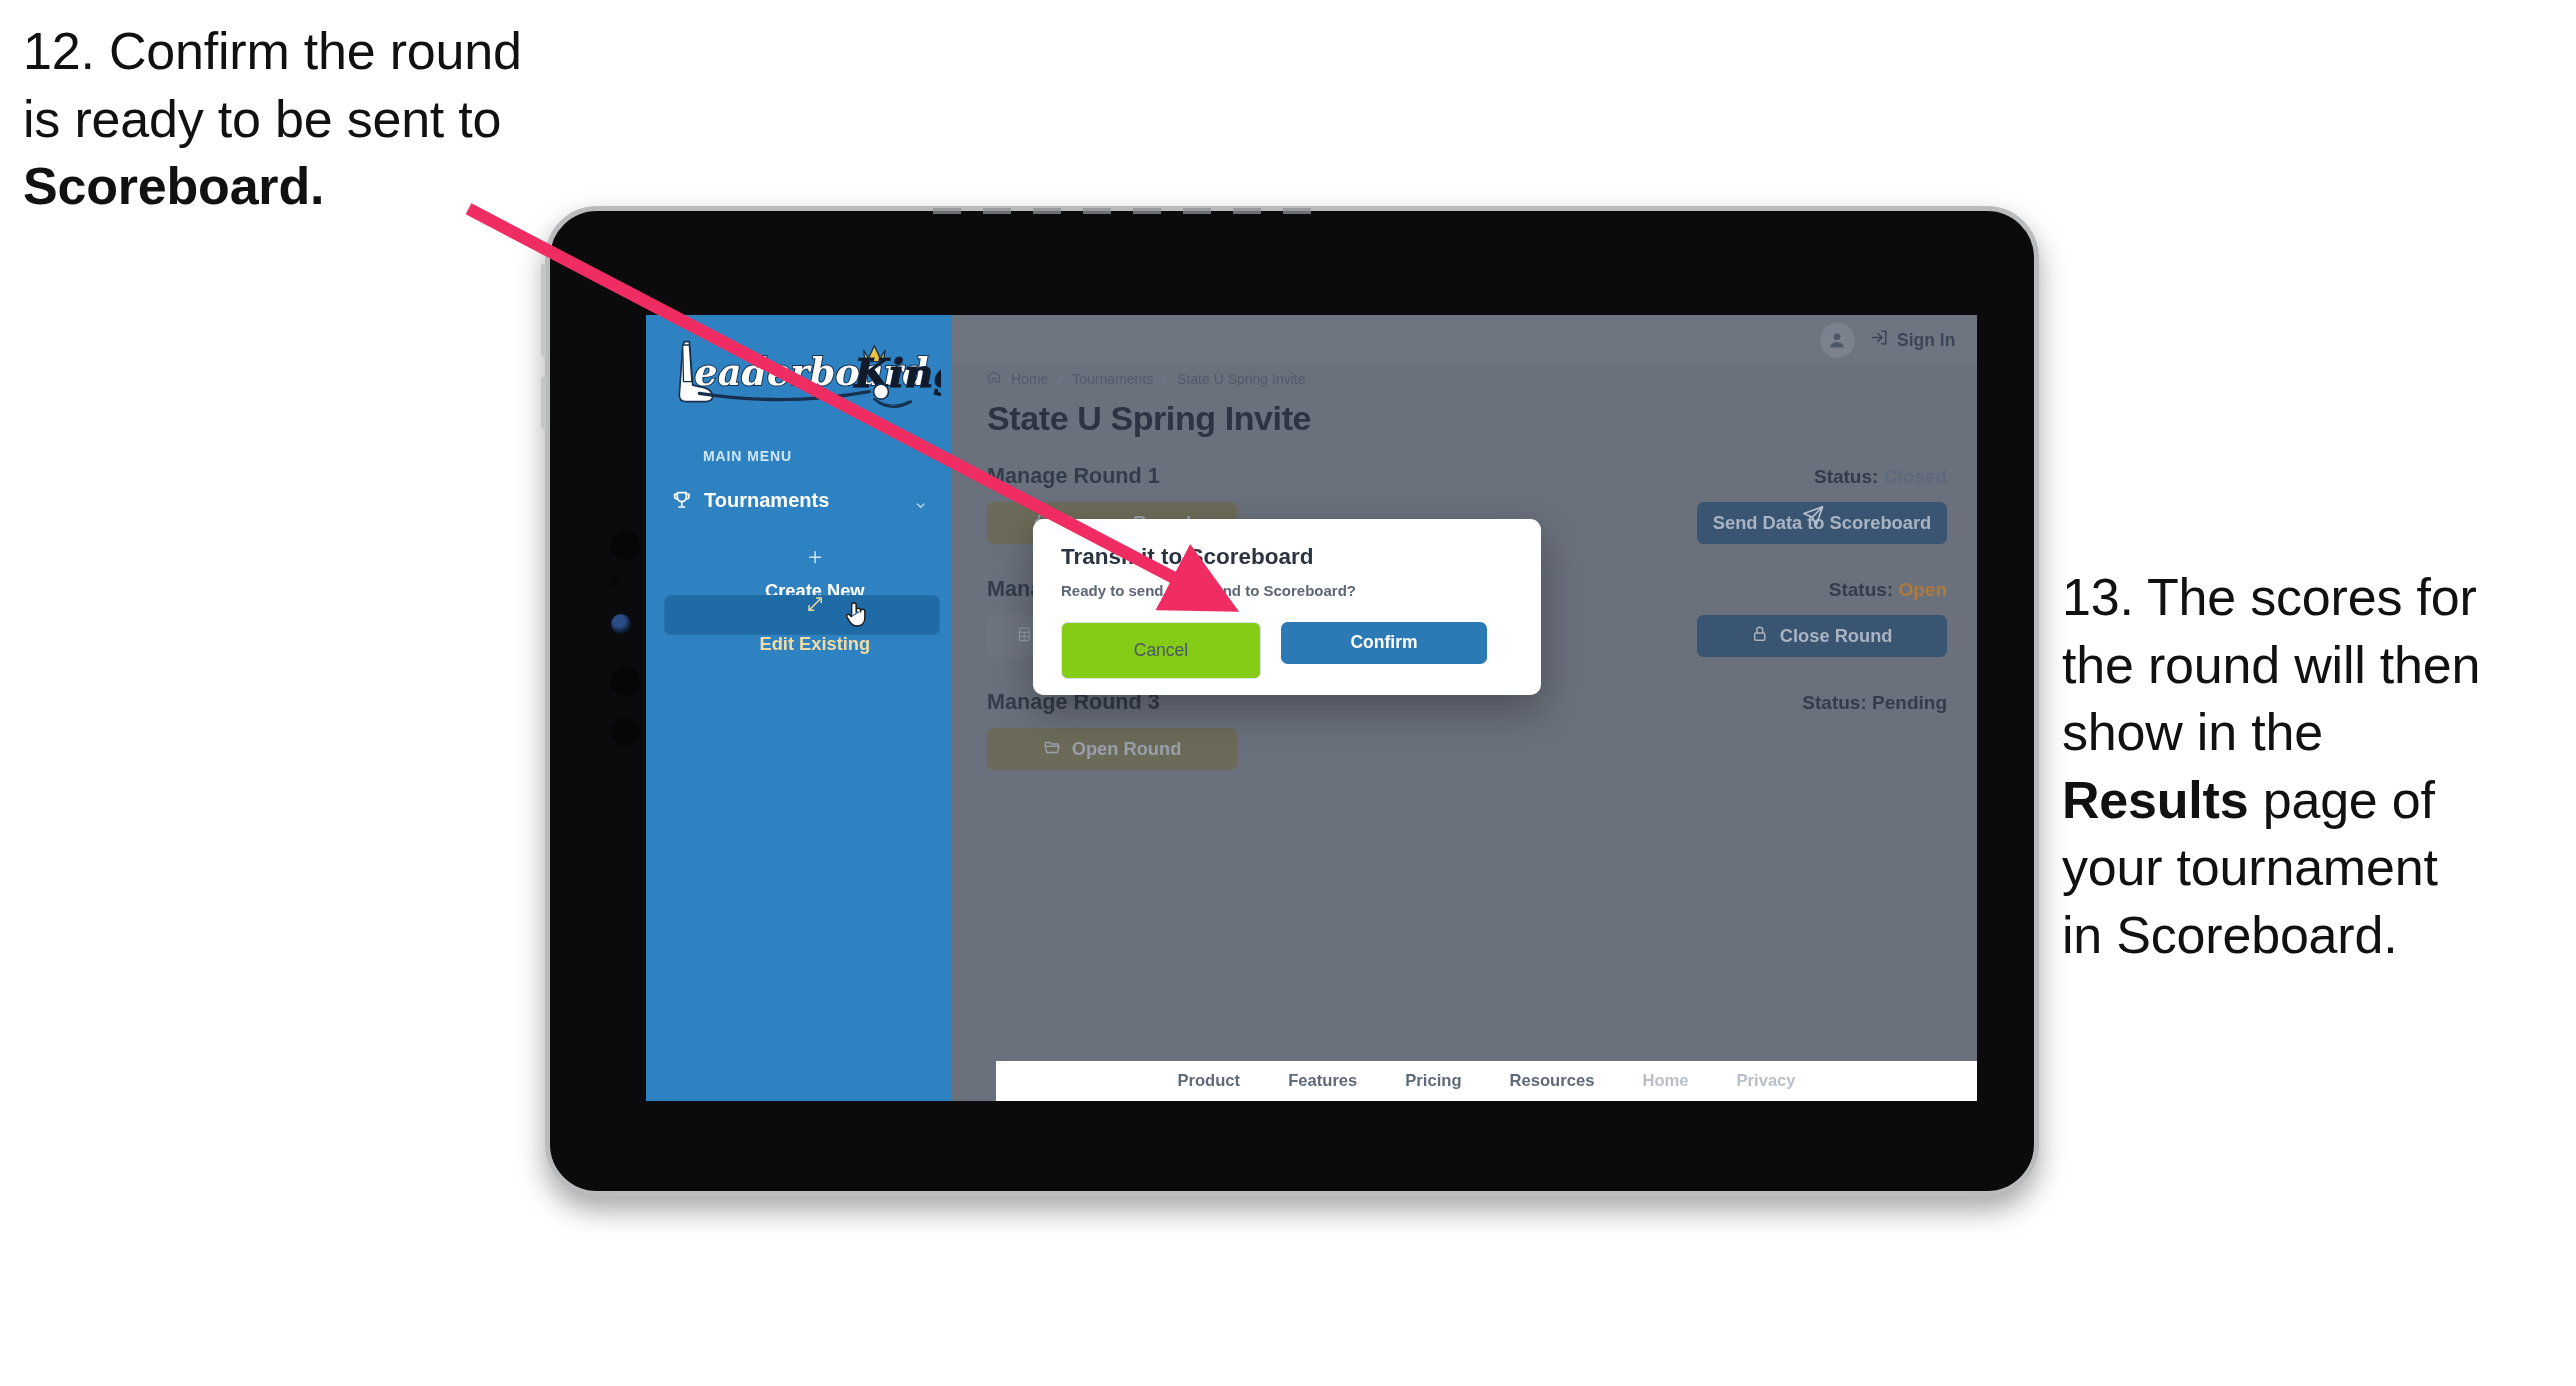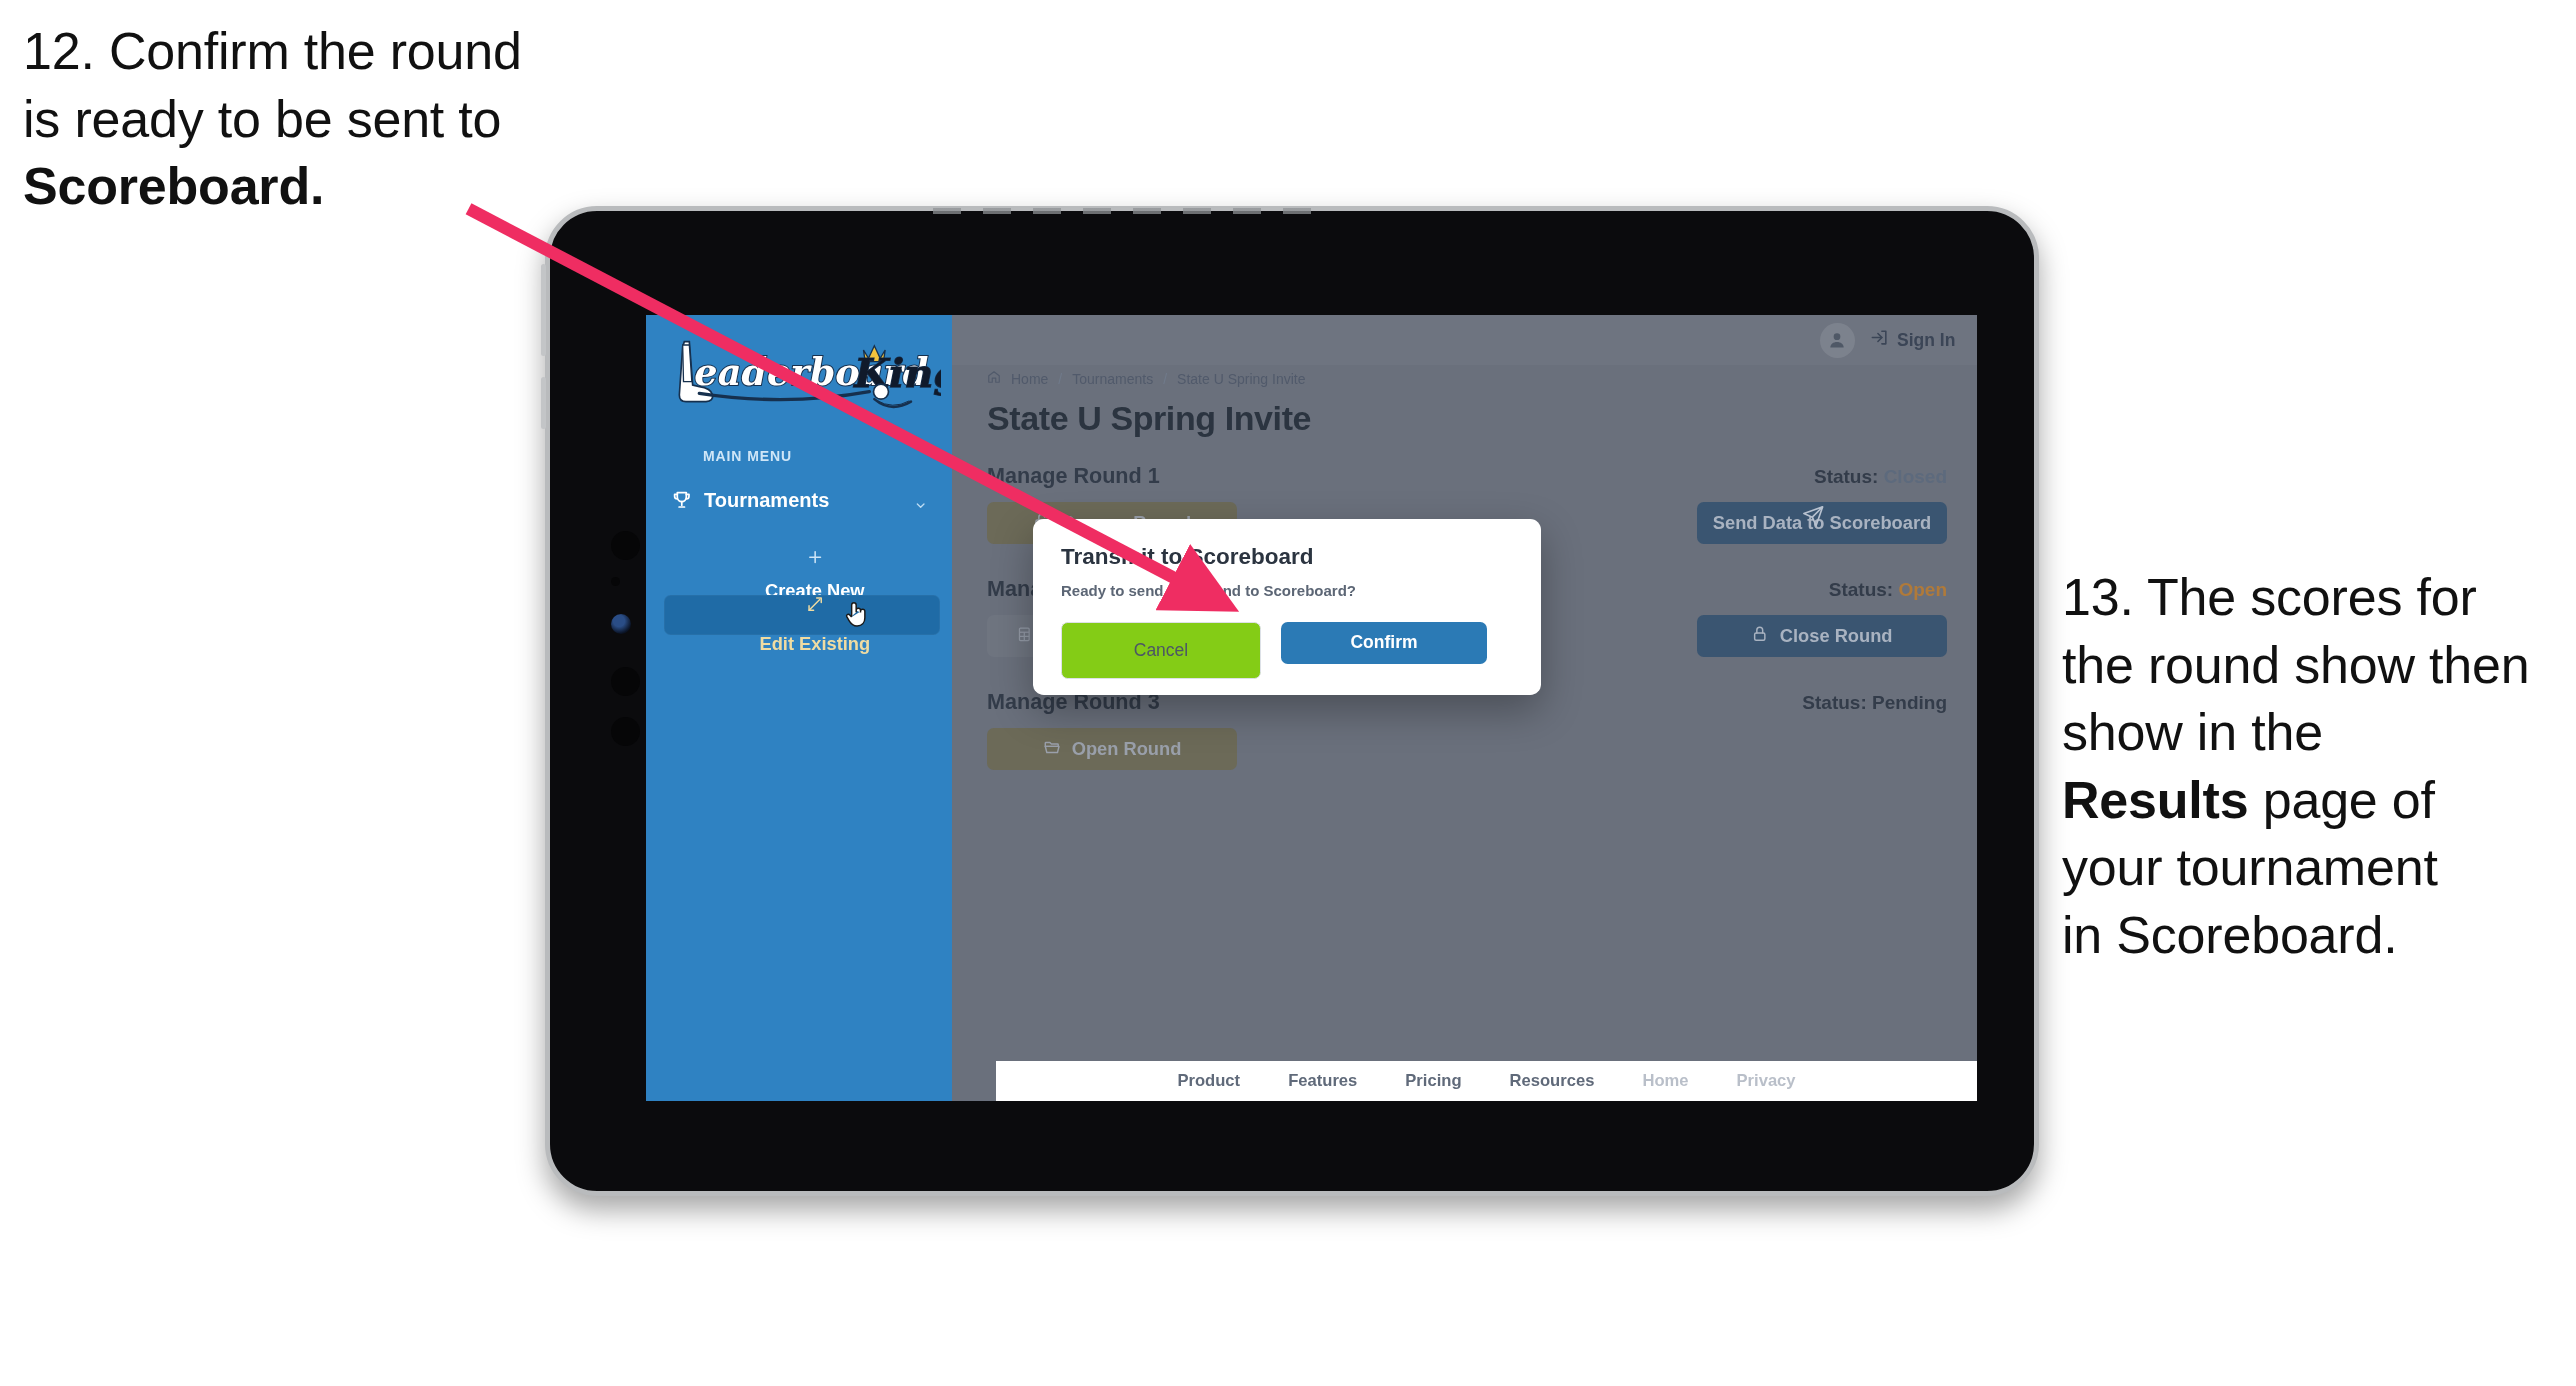--- a/index.html
+++ b/index.html
@@ -182,21 +182,21 @@
     display: flex; align-items: center; justify-content: center;
   }
 </style>
 </head>
 <body>
 
 <div id="stage">
 
   <div id="callout-left" class="callout"><span>12. Confirm the round</span><br><span>is ready to be sent to</span><br><b>Scoreboard.</b></div>
 
-  <div id="callout-right" class="callout"><span>13. The scores for</span><br><span>the round show then</span><br><span>show in the</span><br><b>Results</b><span> page of</span><br><span>your tournament</span><br><span>in Scoreboard.</span></div>
+  <div id="callout-right" class="callout"><span>13. The scores for</span><br><span>the round will then</span><br><span>show in the</span><br><b>Results</b><span> page of</span><br><span>your tournament</span><br><span>in Scoreboard.</span></div>
 
   <div id="tablet">
     <div class="speaker-grill"></div>
     <div class="side-btn" id="side-btn-1"></div>
     <div class="side-btn" id="side-btn-2"></div>
     <div class="lens" id="lens-a"></div>
     <div class="lens" id="lens-b"></div>
     <div class="lens" id="lens-c"></div>
     <div class="lens" id="lens-d"></div>
     <div class="lens" id="lens-e"></div>

